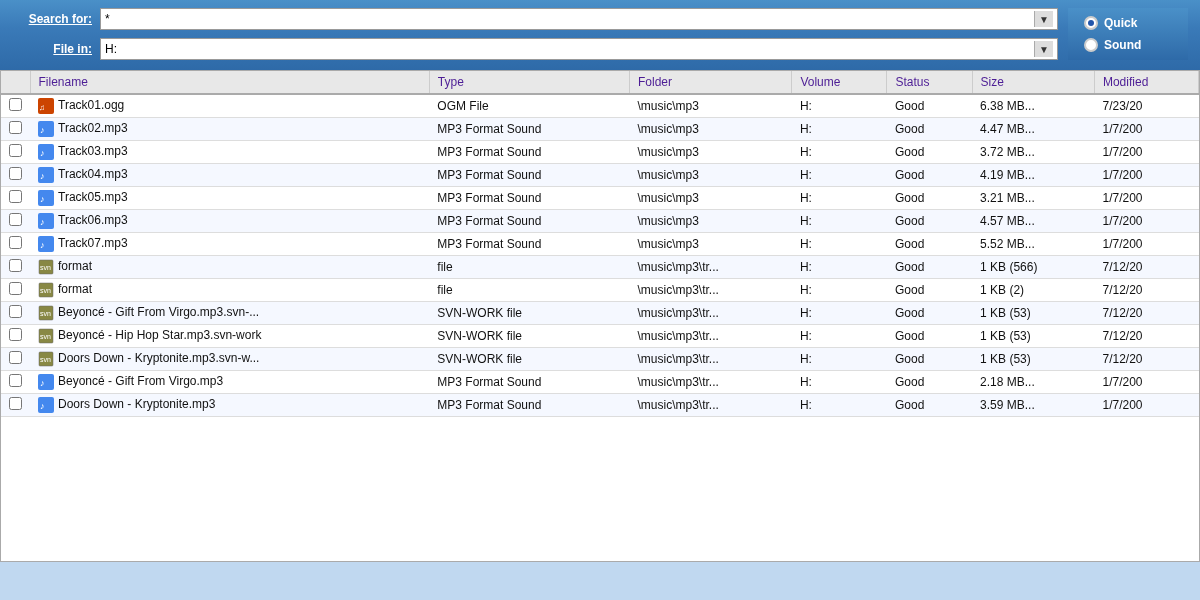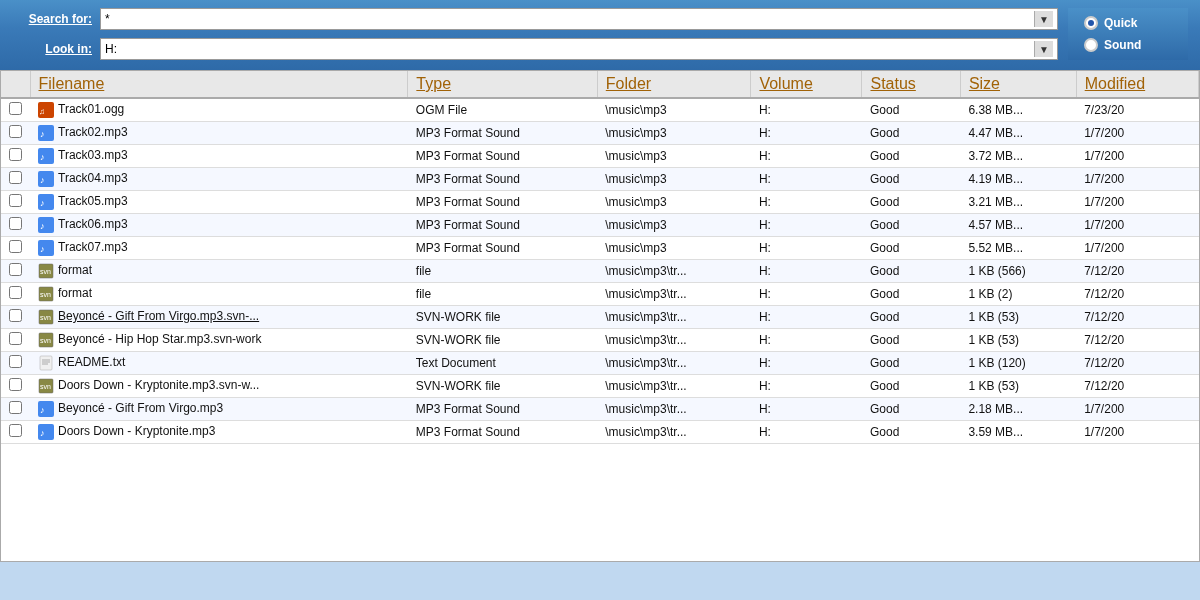--- a/index.html
+++ b/index.html
@@ -169,25 +169,24 @@
 
     thead tr {
       background: #e8e8e8;
       border-bottom: 2px solid #aaa;
     }
 
     thead th {
       text-align: left;
       padding: 4px 8px;
       font-weight: normal;
-      color: #a16207;
+      color: #4c1d95;
       border-right: 1px solid #ccc;
       white-space: nowrap;
-      font-size: 16px;
-      text-decoration: underline;
+      font-size: 12px;
     }
 
     tbody tr {
       border-bottom: 1px solid #ddd;
     }
 
     tbody tr:nth-child(even) {
       background: #f5f8ff;
     }
 
@@ -217,21 +216,21 @@
 <div class="top-bar">
   <div class="search-fields">
     <div class="field-row">
       <span class="field-label">Search for:</span>
       <div class="field-input">
         <span class="input-text">*</span>
         <span class="dropdown-arrow">▼</span>
       </div>
     </div>
     <div class="field-row">
-      <span class="field-label">Look in:</span>
+      <span class="field-label">File in:</span>
       <div class="field-input">
         <span class="input-text">H:</span>
         <span class="dropdown-arrow">▼</span>
       </div>
     </div>
   </div>
 
   <div class="options-panel">
     <div class="radio-row">
       <div class="radio-circle selected"></div>
@@ -372,21 +371,21 @@
               </svg></span><span>format</span></td>
           <td>file</td>
           <td>\music\mp3\tr...</td>
           <td>H:</td>
           <td>Good</td>
           <td>1 KB (2)</td>
           <td>7/12/20</td>
         </tr>
         <tr>
           <td class="checkbox-cell"><input type="checkbox" style=""></td>
-          <td style="max-width: 280px; overflow: hidden; text-overflow: ellipsis; text-decoration: underline;"><span class="file-icon"><svg width="16" height="16" viewBox="0 0 16 16">
+          <td style="max-width: 280px; overflow: hidden; text-overflow: ellipsis;"><span class="file-icon"><svg width="16" height="16" viewBox="0 0 16 16">
                 <rect width="14" height="14" x="1" y="1" rx="1" fill="#888844" stroke="#666" stroke-width="0.5"></rect>
                 <text x="2" y="11" font-size="7" fill="white" font-family="Arial">svn</text>
               </svg></span><span>Beyoncé - Gift From Virgo.mp3.svn-...</span></td>
           <td>SVN-WORK file</td>
           <td>\music\mp3\tr...</td>
           <td>H:</td>
           <td>Good</td>
           <td>1 KB (53)</td>
           <td>7/12/20</td>
         </tr>
@@ -399,35 +398,20 @@
           <td>SVN-WORK file</td>
           <td>\music\mp3\tr...</td>
           <td>H:</td>
           <td>Good</td>
           <td>1 KB (53)</td>
           <td>7/12/20</td>
         </tr>
         <tr>
           <td class="checkbox-cell"><input type="checkbox" style=""></td>
           <td style="max-width: 280px; overflow: hidden; text-overflow: ellipsis;"><span class="file-icon"><svg width="16" height="16" viewBox="0 0 16 16">
-                <rect width="12" height="14" x="2" y="1" rx="1" fill="#f0f0f0" stroke="#aaa" stroke-width="0.5"></rect>
-                <line x1="4" y1="5" x2="12" y2="5" stroke="#aaa" stroke-width="1"></line>
-                <line x1="4" y1="7" x2="12" y2="7" stroke="#aaa" stroke-width="1"></line>
-                <line x1="4" y1="9" x2="10" y2="9" stroke="#aaa" stroke-width="1"></line>
-              </svg></span><span>README.txt</span></td>
-          <td>Text Document</td>
-          <td>\music\mp3\tr...</td>
-          <td>H:</td>
-          <td>Good</td>
-          <td>1 KB (120)</td>
-          <td>7/12/20</td>
-        </tr>
-        <tr>
-          <td class="checkbox-cell"><input type="checkbox" style=""></td>
-          <td style="max-width: 280px; overflow: hidden; text-overflow: ellipsis;"><span class="file-icon"><svg width="16" height="16" viewBox="0 0 16 16">
                 <rect width="14" height="14" x="1" y="1" rx="1" fill="#888844" stroke="#666" stroke-width="0.5"></rect>
                 <text x="2" y="11" font-size="7" fill="white" font-family="Arial">svn</text>
               </svg></span><span>Doors Down - Kryptonite.mp3.svn-w...</span></td>
           <td>SVN-WORK file</td>
           <td>\music\mp3\tr...</td>
           <td>H:</td>
           <td>Good</td>
           <td>1 KB (53)</td>
           <td>7/12/20</td>
         </tr>

